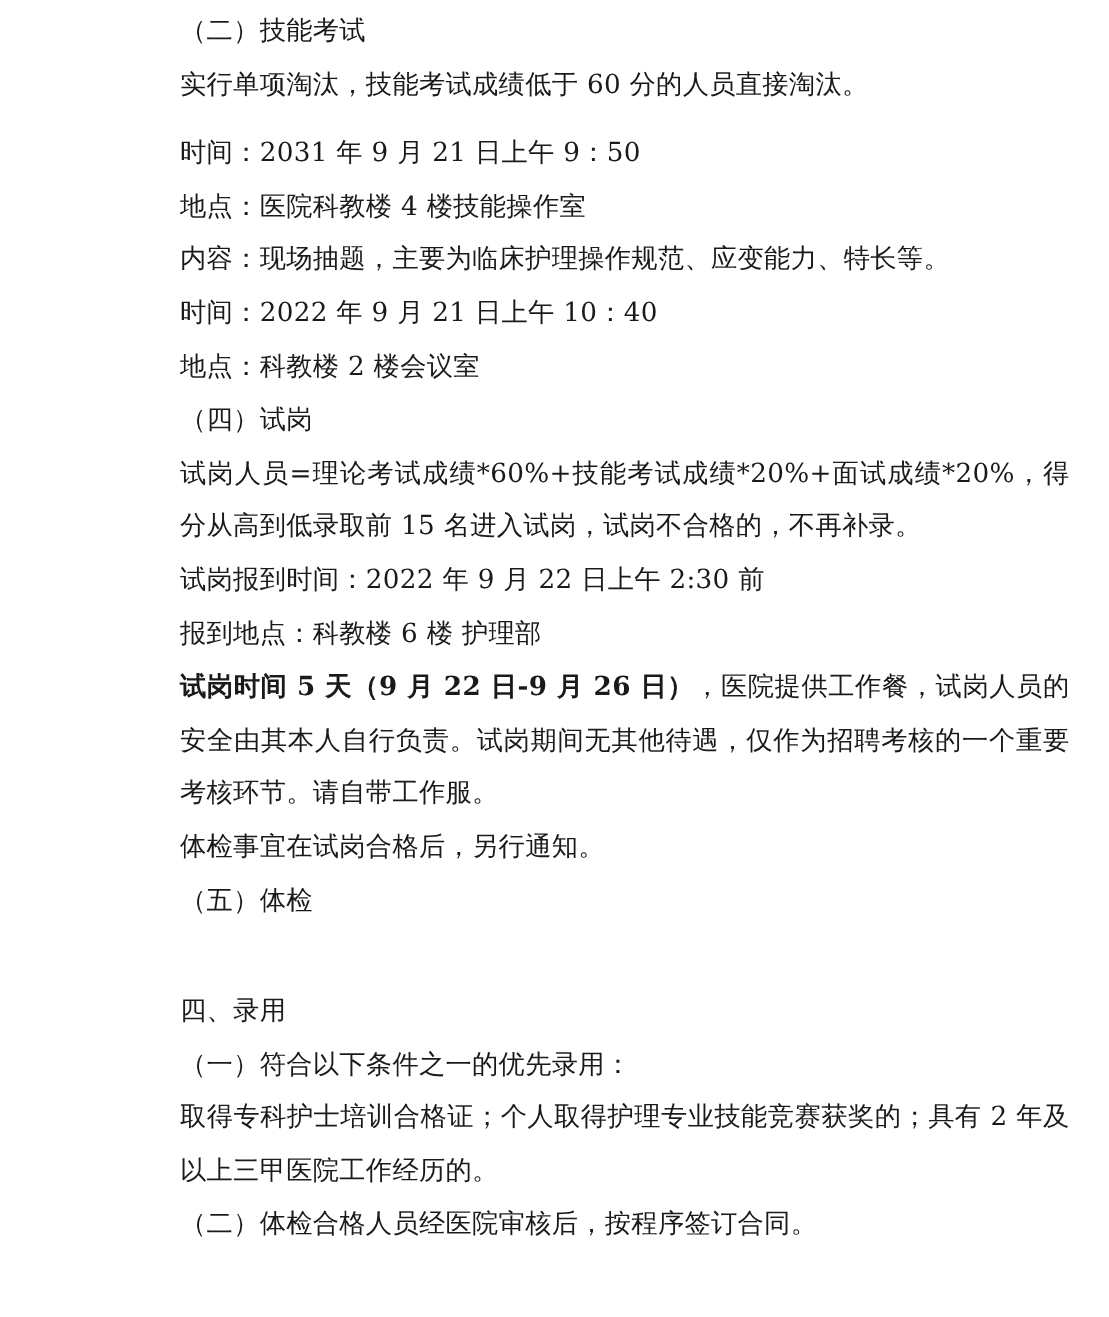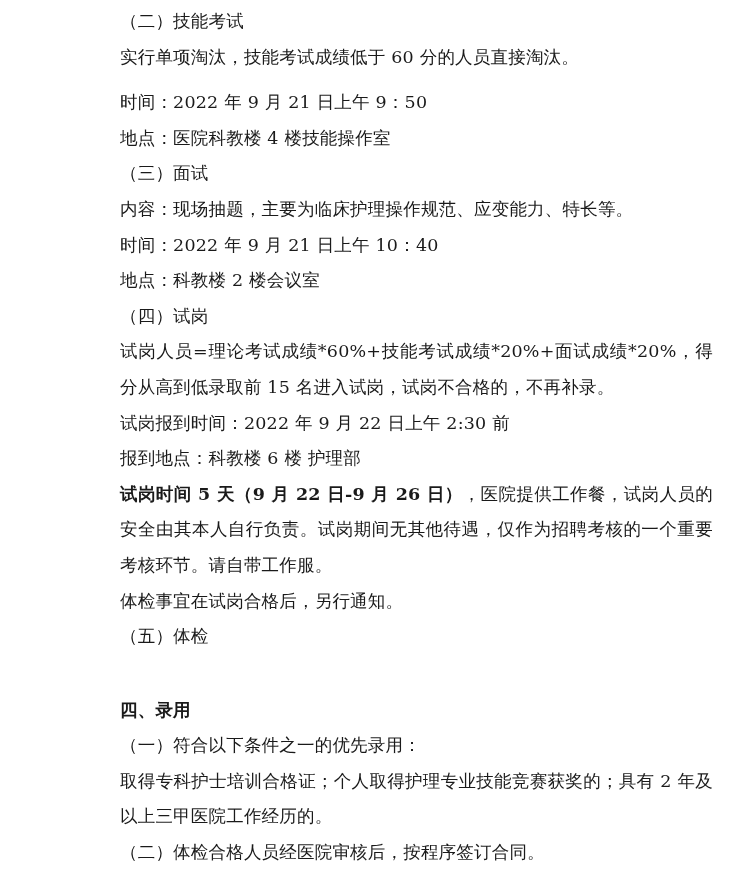--- a/index.html
+++ b/index.html
@@ -30,42 +30,41 @@
     line-height: 35.6px;
     letter-spacing: 0.2px;
     text-align: justify;
     text-justify: inter-ideograph;
     white-space: pre-wrap;
   }
   p.indent {
     text-indent: 0;
   }
   .heading {
-    font-weight: bold;
+    font-weight: normal;
     margin-top: 16px;
   }
   .gap-small {
     height: 10px;
   }
   .gap-medium {
     height: 22px;
   }
 </style>
 </head>
 <body>
 
 <div class="page">
   <div class="doc-body">
 
     <p class="indent">（二）技能考试</p>
     <p class="indent">实行单项淘汰，技能考试成绩低于 60 分的人员直接淘汰。</p>
     <div class="gap-small"></div>
-    <p class="indent">时间：2022 年 9 月 21 日上午 9：50</p>
+    <p class="indent">时间：2031 年 9 月 21 日上午 9：50</p>
     <p class="indent">地点：医院科教楼 4 楼技能操作室</p>
-    <p class="indent">（三）面试</p>
     <p class="indent">内容：现场抽题，主要为临床护理操作规范、应变能力、特长等。</p>
     <p class="indent">时间：2022 年 9 月 21 日上午 10：40</p>
     <p class="indent">地点：科教楼 2 楼会议室</p>
     <p class="indent">（四）试岗</p>
     <p class="indent">试岗人员=理论考试成绩*60%+技能考试成绩*20%+面试成绩*20%，得分从高到低录取前 15 名进入试岗，试岗不合格的，不再补录。</p>
     <p class="indent">试岗报到时间：2022 年 9 月 22 日上午 2:30 前</p>
     <p class="indent">报到地点：科教楼 6 楼 护理部</p>
     <p class="indent"><span class="bold" style="font-weight:bold">试岗时间 5 天（9 月 22 日-9 月 26 日）</span><span>，医院提供工作餐，试岗人员的安全由其本人自行负责。试岗期间无其他待遇，仅作为招聘考核的一个重要考核环节。请自带工作服。</span></p>
     <p class="indent">体检事宜在试岗合格后，另行通知。</p>
     <p class="indent">（五）体检</p>

